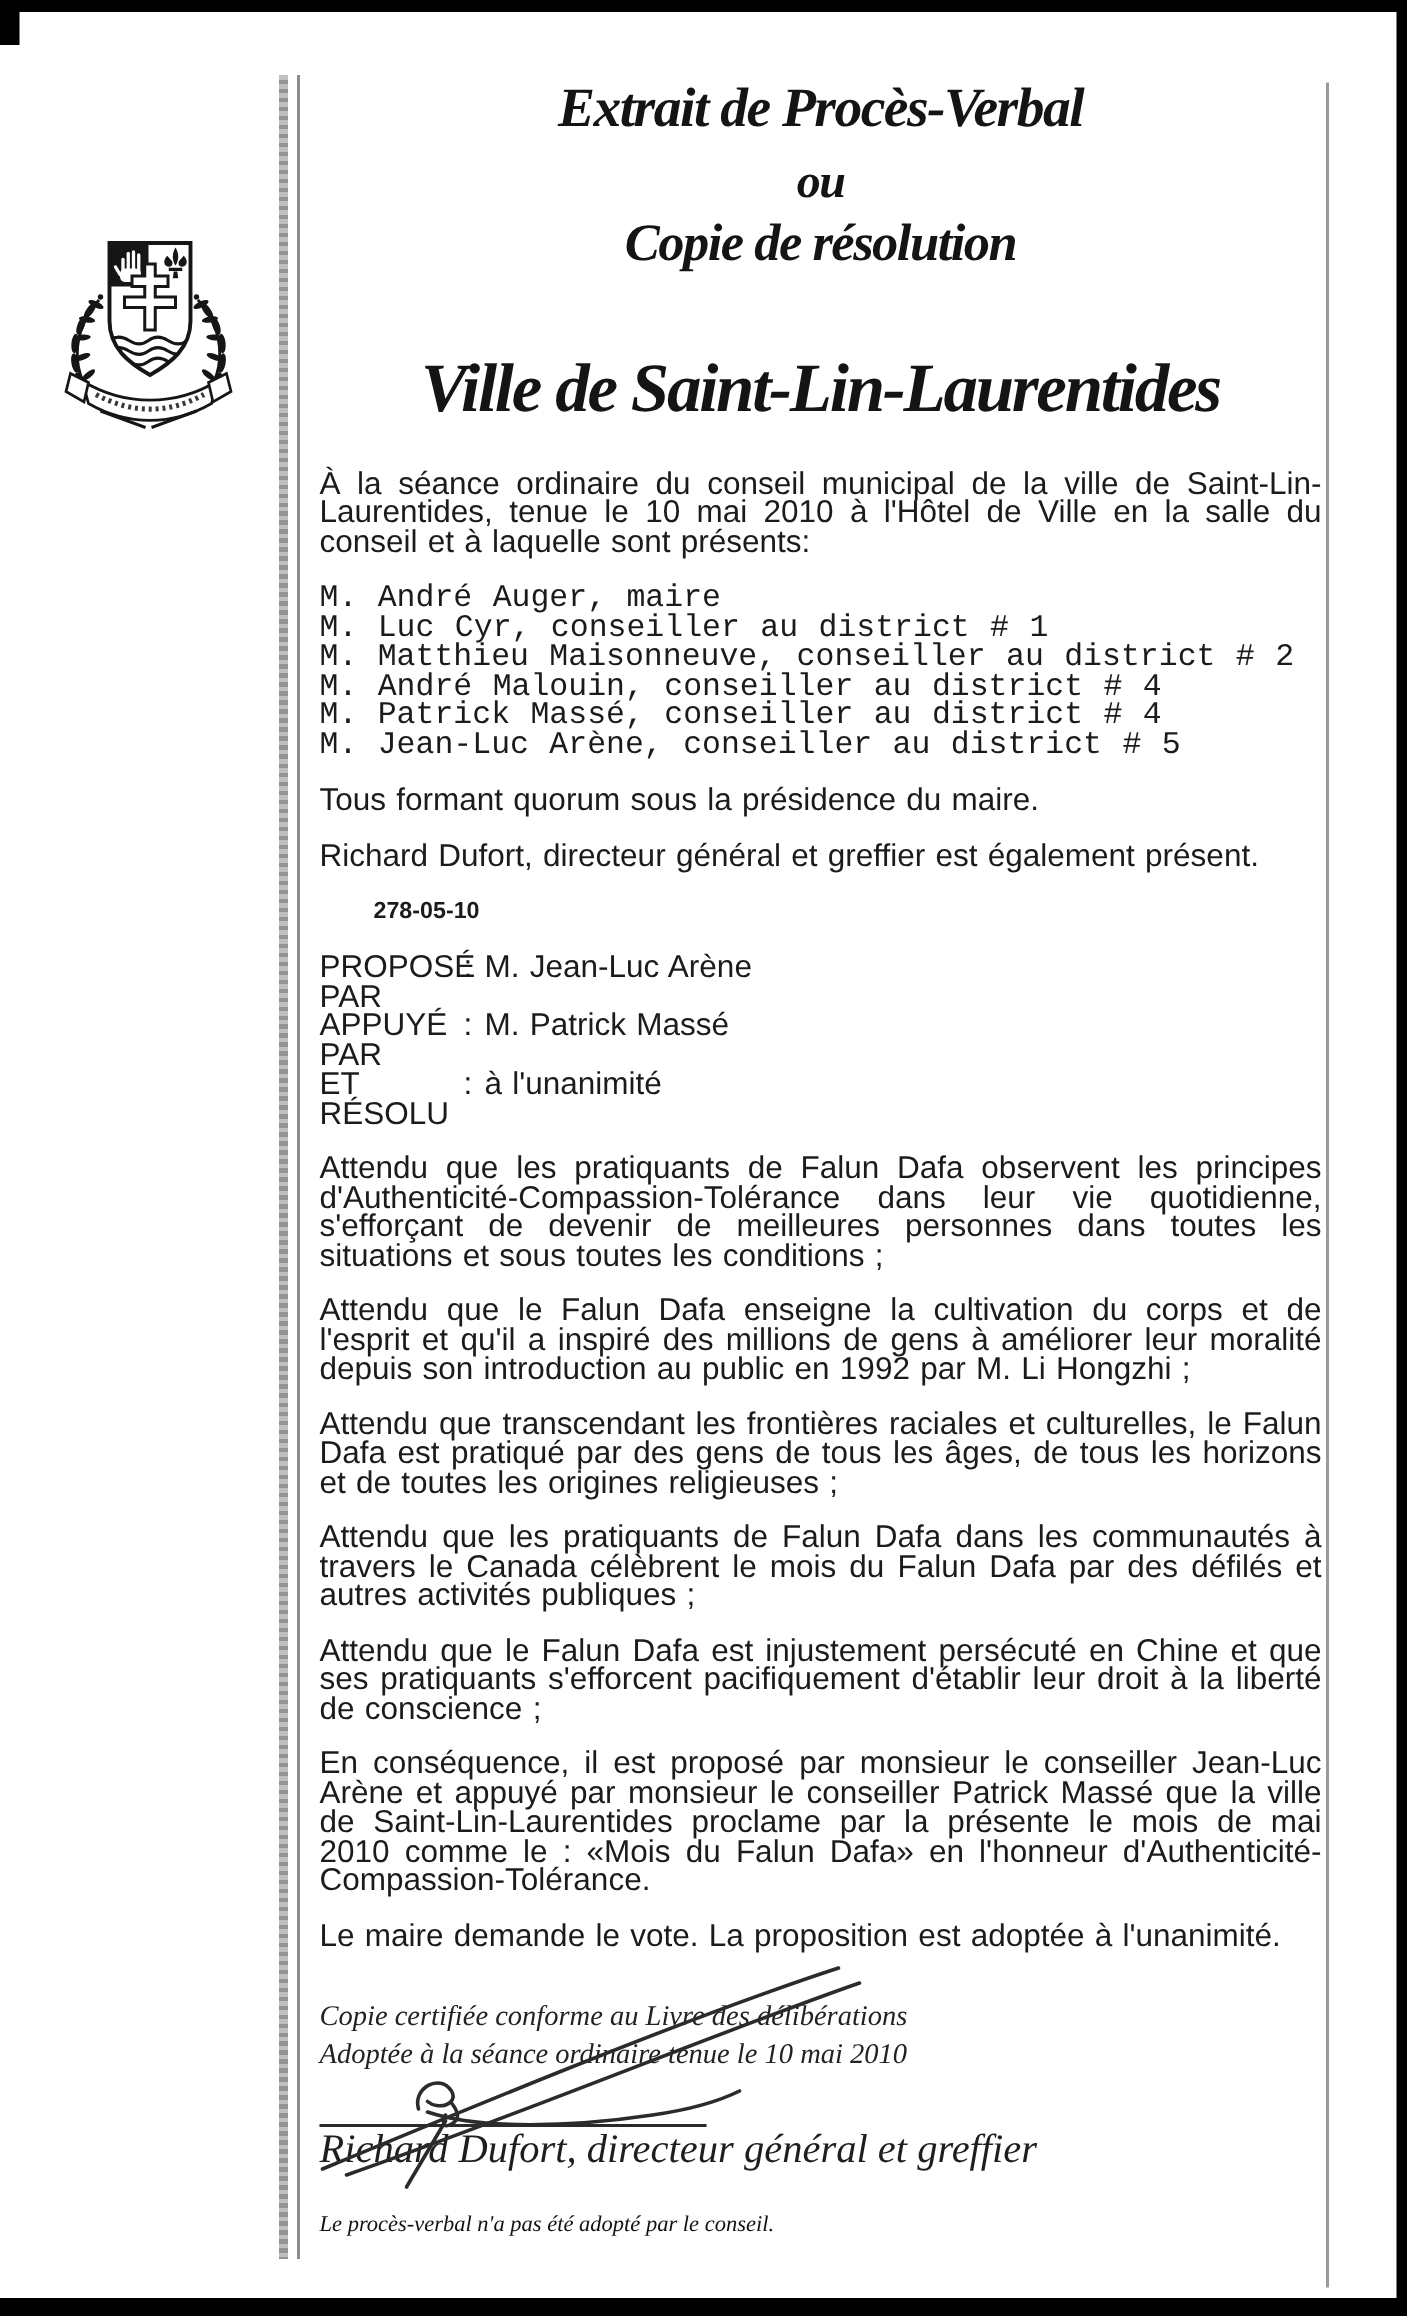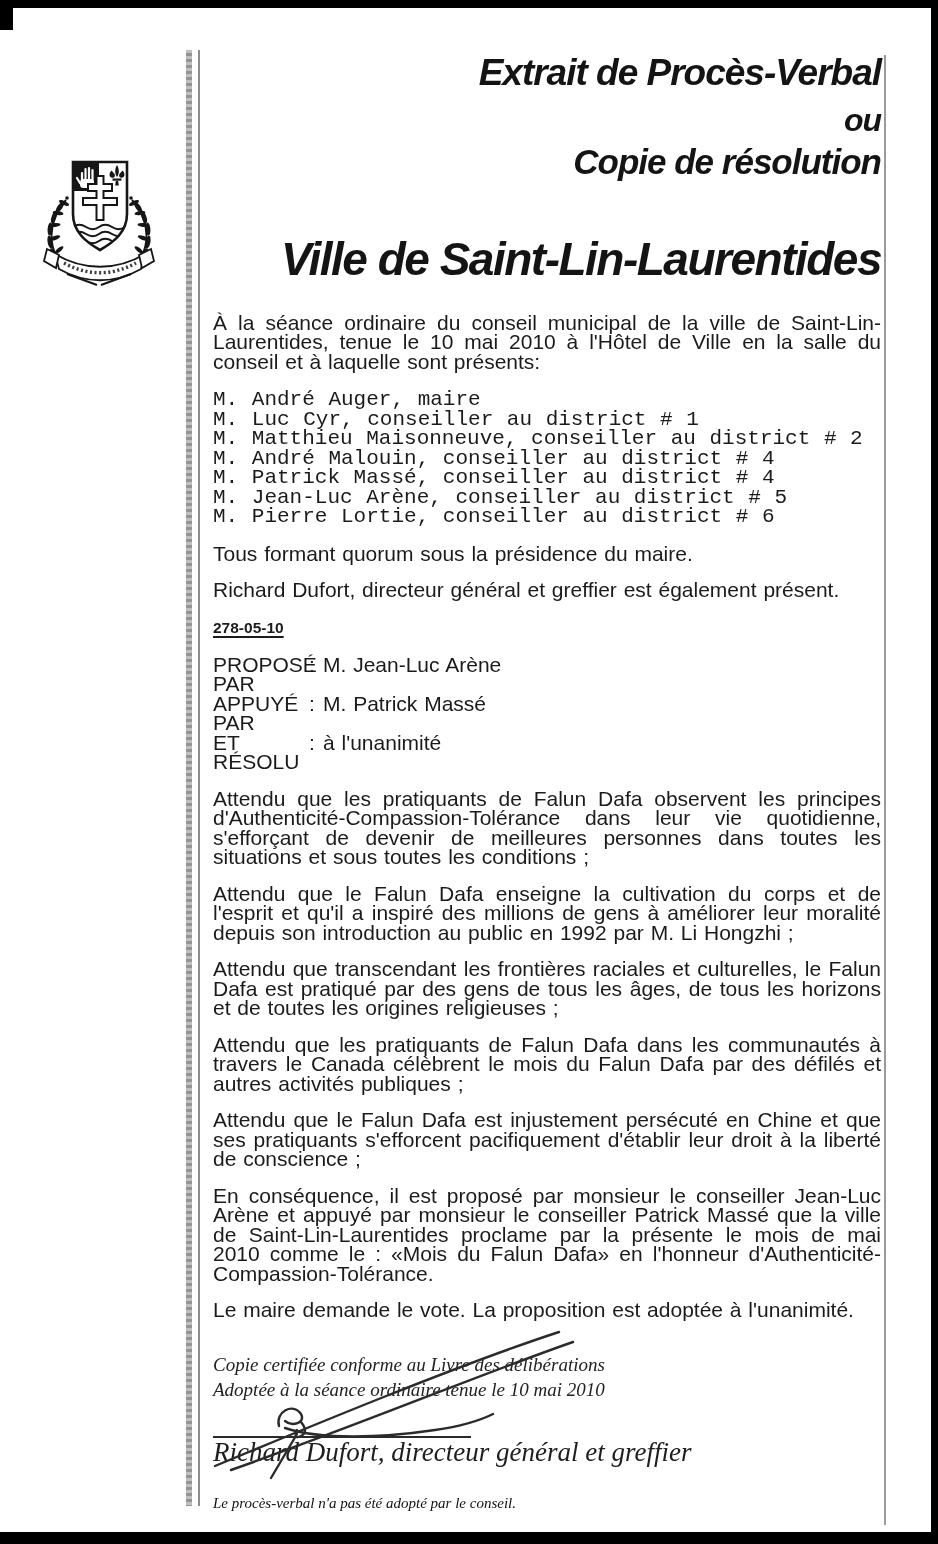--- a/index.html
+++ b/index.html
@@ -16,37 +16,37 @@
     position:absolute; left:186px; top:50px; width:6px; height:1456px;
     background:repeating-linear-gradient(180deg,#c0c0c0 0 3px,#949494 3px 6px);
   }
   .scanline-thin  { position:absolute; left:198px; top:50px; width:2px; height:1456px; background:#8d8d8d; }
   .scanline-right { position:absolute; left:884px; top:55px; width:2px; height:1470px; background:#9a9a9a; }
 
   .logo { position:absolute; left:33px; top:148px; width:132px; height:142px; }
 
   .content { position:absolute; left:213px; top:0; width:668px; }
 
-  .script { font-family:Liberation Sans, sans-serif; font-style:italic; font-weight:bold;
-            text-align:right; letter-spacing:-1px; color:#141414; }
+  .script { font-family:Liberation Serif, serif; font-style:italic; font-weight:bold;
+            text-align:center; letter-spacing:-1px; color:#141414; }
   .h-line1 { margin-top:52px; font-size:37px; line-height:1.15; }
   .h-line2 { margin-top:8px;  font-size:32px; line-height:1.1; }
   .h-line3 { margin-top:4px;  font-size:35px; line-height:1.15; }
   .city-title { margin-top:52px; font-size:46px; line-height:1.1; letter-spacing:-1.5px; }
 
   .body-text { font-size:21px; line-height:19.5px; word-spacing:1px; }
   .just { text-align:justify; }
   .para { margin-top:17px; }
   .intro { margin-top:28px; }
   .members { margin-top:19px;font-family:Liberation Mono, monospace; }
   .member-row { line-height:19.5px; }
 
   .res-row { display:flex; margin-top:17px; font-weight:bold; font-size:15.5px; line-height:21px; }
-  .res-num { width:109px; flex:0 0 109px; text-decoration:underline;
-             text-decoration-thickness:2px; text-underline-offset:3px; }
+  .res-num { width:109px; flex:0 0 109px; 
+             text-decoration-thickness:2px; text-underline-offset:3px;margin-left:36px; }
   .res-title { flex:1; }
   .res-title .t1 { text-align:justify; text-align-last:justify; text-decoration:underline;
                    text-decoration-thickness:2px; text-underline-offset:3px; }
   .res-title .t2 { text-decoration:underline; text-decoration-thickness:2px; text-underline-offset:3px; }
 
   .motion { margin-top:17px; }
   .motion-row { display:flex; line-height:19.5px; }
   .m-label { width:96px; flex:0 0 96px; }
   .m-colon { width:14px; flex:0 0 14px; }
 
@@ -147,21 +147,20 @@
 
     <p class="body-text just intro" style="margin-bottom:0;">À la séance ordinaire du conseil municipal de la ville de Saint-Lin-Laurentides, tenue le 10 mai 2010 à l'Hôtel de Ville en la salle du conseil et à laquelle sont présents:</p>
 
     <div class="body-text members">
       <div class="member-row">M. André Auger, maire</div>
       <div class="member-row">M. Luc Cyr, conseiller au district # 1</div>
       <div class="member-row">M. Matthieu Maisonneuve, conseiller au district # 2</div>
       <div class="member-row">M. André Malouin, conseiller au district # 4</div>
       <div class="member-row">M. Patrick Massé, conseiller au district # 4</div>
       <div class="member-row">M. Jean-Luc Arène, conseiller au district # 5</div>
-      <div class="member-row">M. Pierre Lortie, conseiller au district # 6</div>
     </div>
 
     <div class="body-text para">Tous formant quorum sous la présidence du maire.</div>
     <div class="body-text para">Richard Dufort, directeur général et greffier est également présent.</div>
 
     <div class="res-row">
       <div class="res-num">278-05-10</div>
     </div>
 
     <div class="body-text motion">

